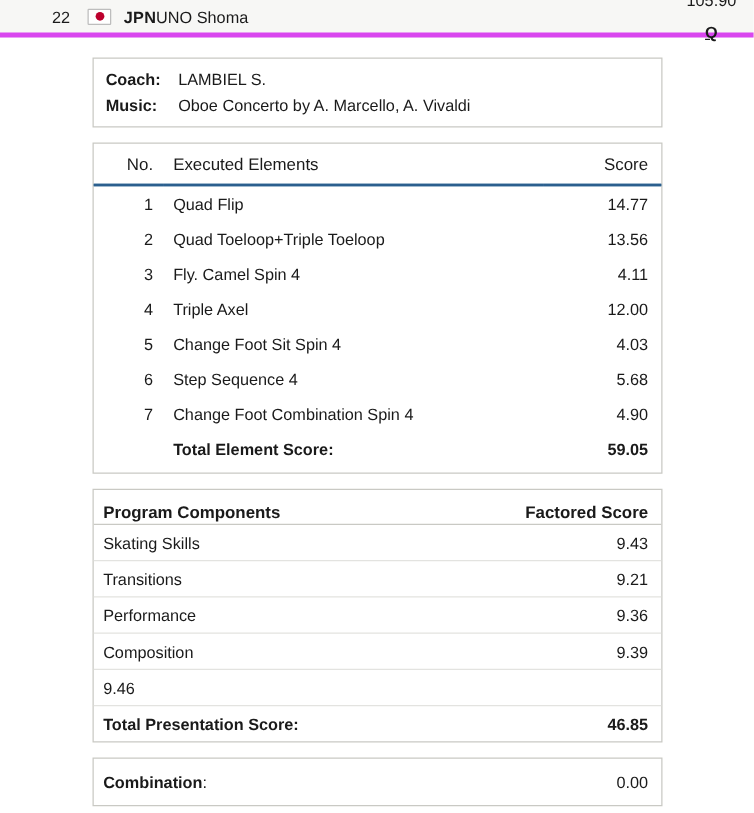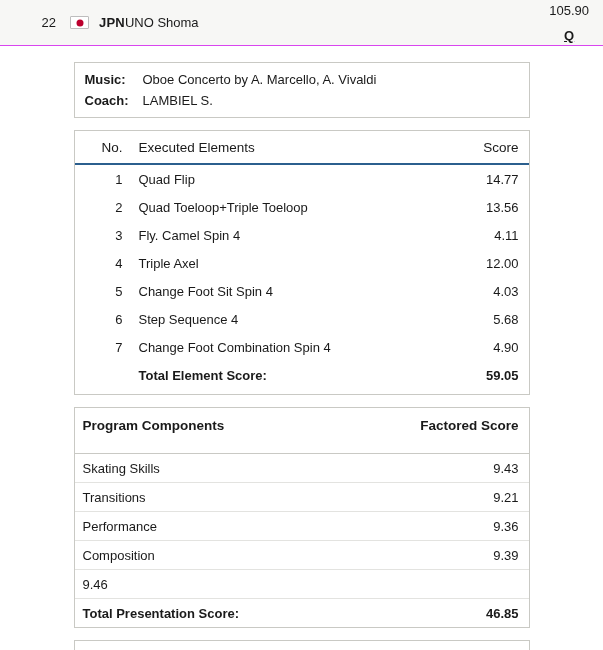--- a/index.html
+++ b/index.html
@@ -11,23 +11,23 @@
   }
   body {
     width: 603px;
     height: 650px;
     overflow: hidden;
     position: relative;
   }
 
   
   .header {
-    height: 46px;
+    height: 30px;
     background: #f7f7f5;
-    border-bottom: 1px solid #d946ef;
+    border-bottom: 4px solid #d946ef;
     display: flex;
     align-items: center;
     padding: 0 14px 0 30px;
     box-sizing: border-box;
     font-size: 13px;
   }
   .hdr-rank {
     width: 26px;
     text-align: right;
     font-size: 13px;
@@ -130,21 +130,21 @@
   .tbl tbody tr.total td {
     font-weight: bold;
     padding-top: 7px;
     padding-bottom: 11px;
   }
 
   
   .pc-head {
     display: flex;
     justify-content: space-between;
-    padding: 10px 10px 20px 8px;
+    padding: 10px 10px 2px 8px;
     font-weight: bold;
     font-size: 13.5px;
     border-bottom: 1px solid #c9c9c4;
   }
   .pc-row {
     display: flex;
     justify-content: space-between;
     padding: 6.5px 10px 6.5px 8px;
     font-size: 13px;
     border-bottom: 1px solid #e3e3e0;
@@ -175,26 +175,26 @@
   <span class="hdr-right">
     <span class="hdr-score">105.90</span>
     <span class="hdr-seg">Q</span>
   </span>
 </div>
 
 <div class="wrap">
 
   <div class="panel">
     <div class="meta-row">
+      <span class="meta-label">Coach:</span>
+      <span class="meta-value">LAMBIEL S.</span>
+    </div>
+    <div class="meta-row">
       <span class="meta-label">Music:</span>
       <span class="meta-value">Oboe Concerto by A. Marcello, A. Vivaldi</span>
-    </div>
-    <div class="meta-row">
-      <span class="meta-label">Coach:</span>
-      <span class="meta-value">LAMBIEL S.</span>
     </div>
   </div>
 
   <div class="panel">
     <table class="tbl">
       <thead>
         <tr>
           <th class="col-no">No.</th>
           <th class="col-name">Executed Elements</th>
           <th class="col-score">Score</th>

